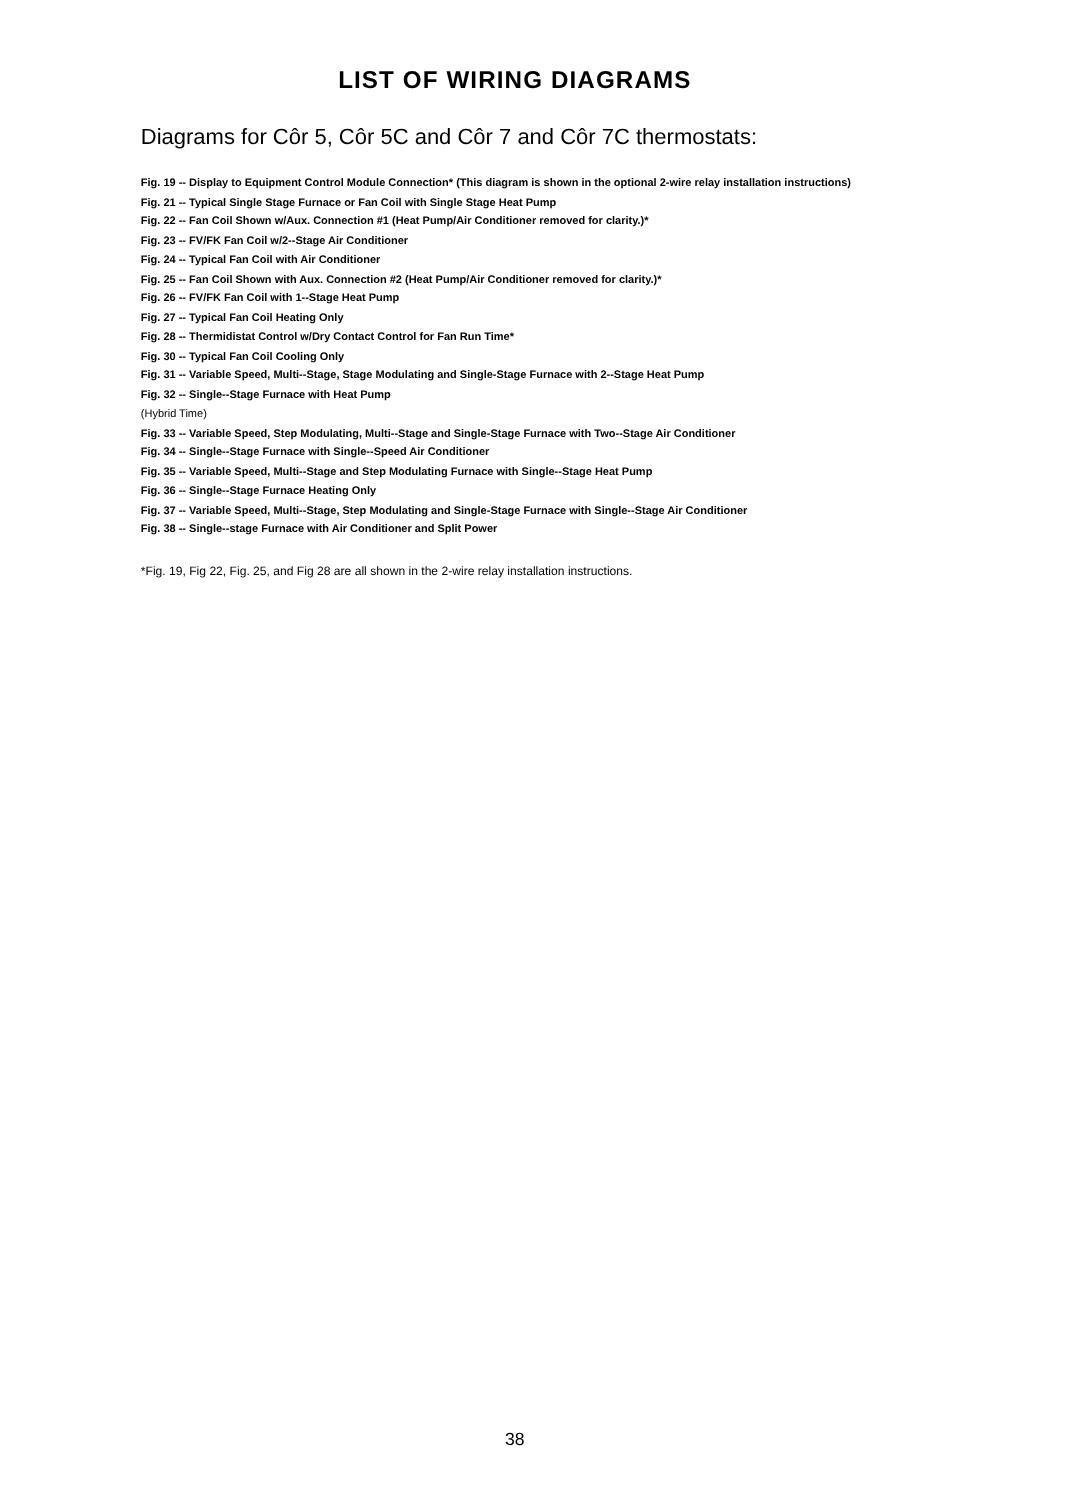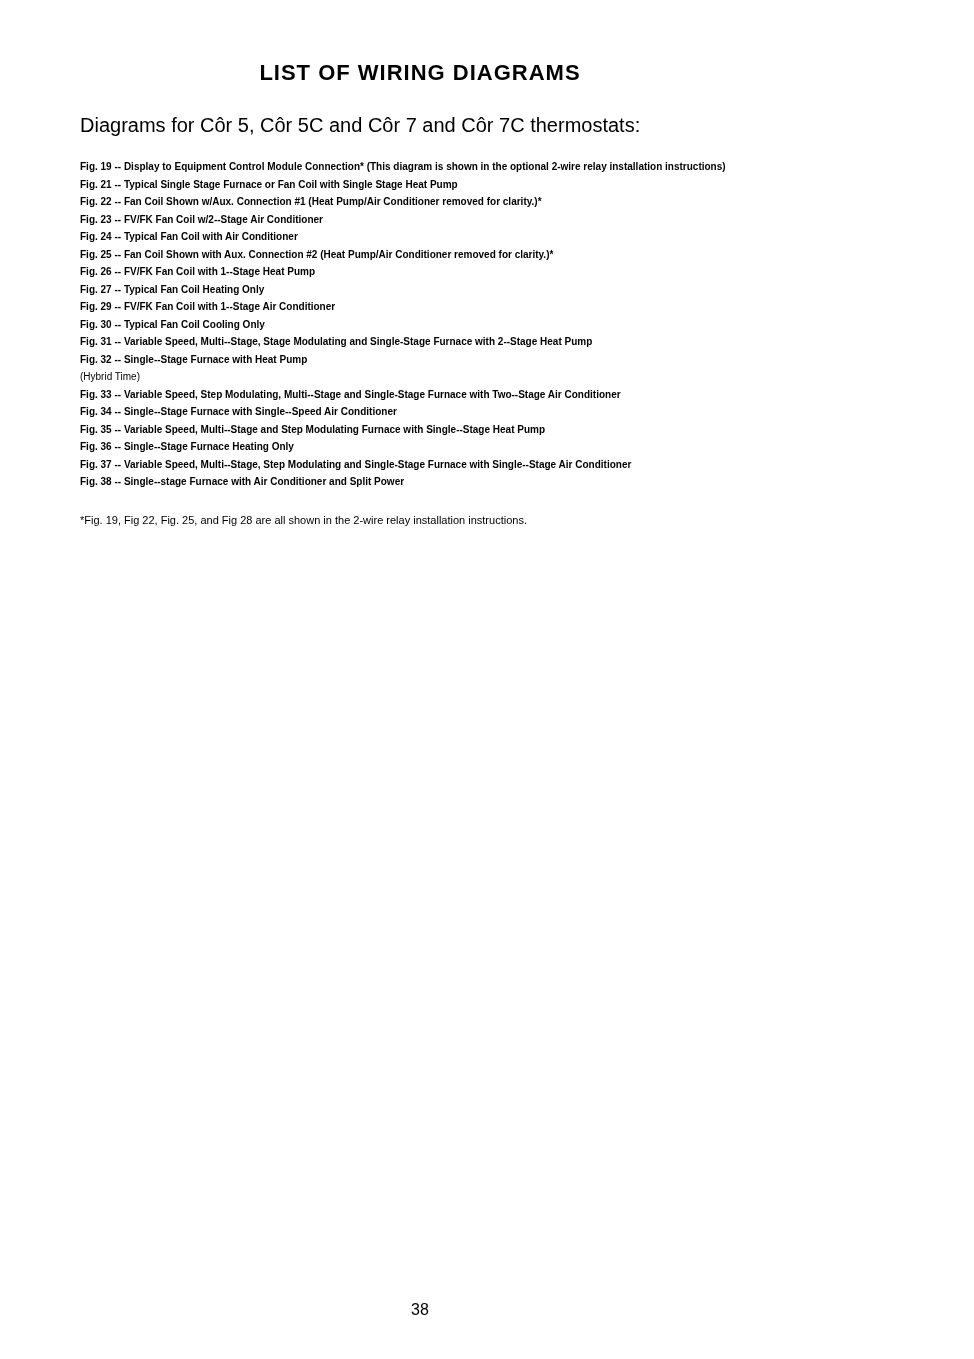--- a/index.html
+++ b/index.html
@@ -15,20 +15,21 @@
       min-height: 1359px;
       position: relative;
     }
 
     .page {
       width: 840px;
       min-height: 1359px;
       padding: 60px 80px 80px 80px;
       background: #ffffff;
       position: relative;
+      margin-left: 48px;
     }
 
     .page-title {
       text-align: center;
       font-size: 22px;
       font-weight: bold;
       font-family: Arial, sans-serif;
       letter-spacing: 1px;
       margin-bottom: 28px;
     }
@@ -83,21 +84,21 @@
   <div class="diagram-list">
 
   <p>Fig. 19 -- Display to Equipment Control Module Connection* (This diagram is shown in the optional 2-wire relay installation instructions)</p>
       <p>Fig. 21 -- Typical Single Stage Furnace or Fan Coil with Single Stage Heat Pump</p>
       <p>Fig. 22 -- Fan Coil Shown w/Aux. Connection #1 (Heat Pump/Air Conditioner removed for clarity.)*</p>
       <p>Fig. 23 -- FV/FK Fan Coil w/2--Stage Air Conditioner</p>
       <p>Fig. 24 -- Typical Fan Coil with Air Conditioner</p>
       <p>Fig. 25 -- Fan Coil Shown with Aux. Connection #2 (Heat Pump/Air Conditioner removed for clarity.)*</p>
       <p>Fig. 26 -- FV/FK Fan Coil with 1--Stage Heat Pump</p>
       <p>Fig. 27 -- Typical Fan Coil Heating Only</p>
-      <p>Fig. 29 -- FV/FK Fan Coil with 1--Stage Air Conditioner</p>
+      <p>Fig. 28 -- Thermidistat Control w/Dry Contact Control for Fan Run Time*</p>
       <p>Fig. 30 -- Typical Fan Coil Cooling Only</p>
       <p>Fig. 31 -- Variable Speed, Multi--Stage, Stage Modulating and Single-Stage Furnace with 2--Stage Heat Pump</p>
       <p>Fig. 32 -- Single--Stage Furnace with Heat Pump</p>
       <p class="normal-weight" style="font-weight: normal;">(Hybrid Time)</p>
       <p>Fig. 33 -- Variable Speed, Step Modulating, Multi--Stage and Single-Stage Furnace with Two--Stage Air Conditioner</p>
       <p>Fig. 34 -- Single--Stage Furnace with Single--Speed Air Conditioner</p>
       <p>Fig. 35 -- Variable Speed, Multi--Stage and Step Modulating Furnace with Single--Stage Heat Pump</p>
       <p>Fig. 36 -- Single--Stage Furnace Heating Only</p>
       <p>Fig. 37 -- Variable Speed, Multi--Stage, Step Modulating and Single-Stage Furnace with Single--Stage Air Conditioner</p>
       <p>Fig. 38 -- Single--stage Furnace with Air Conditioner and Split Power</p>

